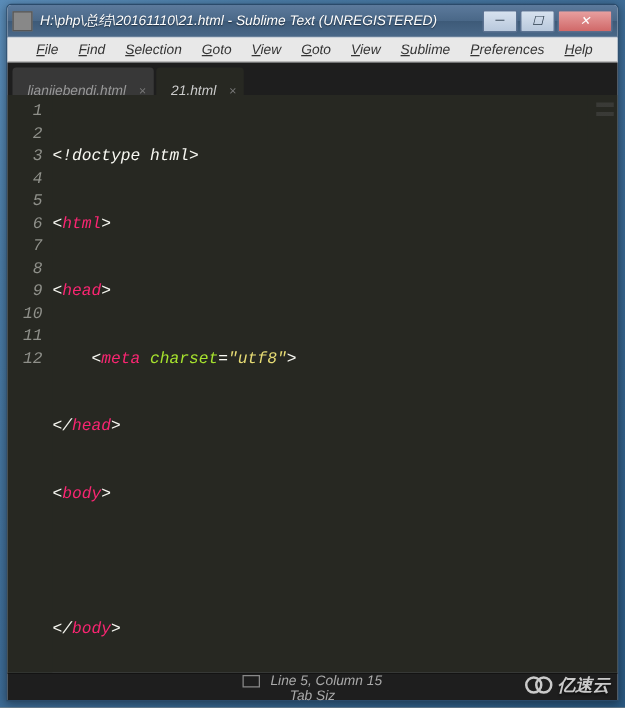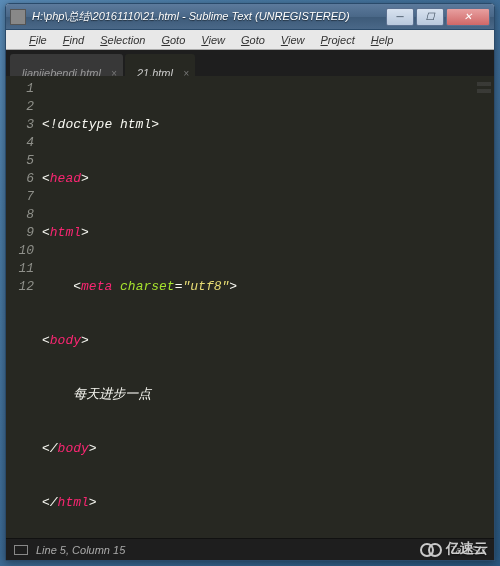--- a/index.html
+++ b/index.html
@@ -171,42 +171,44 @@
 .statusbar {
   height: 22px;
   background: #1e1e1e;
   color: #aaa;
   font-size: 11px;
   display: flex;
   align-items: center;
   padding: 0 8px;
   justify-content: space-between;
   border-top: 1px solid #111;
+  flex-direction: column;
 }
 .status-left { display: flex; align-items: center; gap: 8px; }
 .status-icon {
   width: 14px; height: 10px;
   border: 1px solid #888;
   display: inline-block;
 }
 
 
 .watermark {
   position: absolute;
   bottom: 8px;
   right: 12px;
   color: #ddd;
   font-size: 14px;
   font-weight: bold;
   display: flex;
-  align-items: center;
+  align-items: flex-start;
   gap: 4px;
   opacity: 0.9;
   text-shadow: 0 1px 2px rgba(0,0,0,0.6);
   pointer-events: none;
+  font-style: italic;
 }
 .wm-icon {
   width: 22px; height: 14px;
   position: relative;
 }
 .wm-icon::before, .wm-icon::after {
   content: "";
   position: absolute;
   width: 10px; height: 10px;
   border: 2px solid #ddd;
@@ -232,21 +234,22 @@
   </div>
 
   <div class="menubar">
     <span class="menu-item underline">File</span>
     <span class="menu-item underline">Find</span>
     <span class="menu-item underline">Selection</span>
     <span class="menu-item underline">Goto</span>
     <span class="menu-item underline">View</span>
     <span class="menu-item underline">Goto</span>
     <span class="menu-item underline">View</span>
-    <span class="menu-item underline">Project</span>
+    <span class="menu-item underline">Sublime</span>
+    <span class="menu-item underline">Preferences</span>
     <span class="menu-item underline">Help</span>
   </div>
 
   <div class="tabbar">
     <div class="tab">
       <span>lianjiebendi.html</span>
       <span class="tab-close">×</span>
     </div>
     <div class="tab active">
       <span>21.html</span>
@@ -264,25 +267,26 @@
       <div class="ln">6</div>
       <div class="ln">7</div>
       <div class="ln">8</div>
       <div class="ln">9</div>
       <div class="ln">10</div>
       <div class="ln">11</div>
       <div class="ln">12</div>
     </div>
     <div class="code">
       <div class="line"><span class="punc">&lt;!</span><span class="doctype">doctype html</span><span class="punc">&gt;</span></div>
+      <div class="line"><span class="punc">&lt;</span><span class="tag">html</span><span class="punc">&gt;</span></div>
       <div class="line"><span class="punc">&lt;</span><span class="tag">head</span><span class="punc">&gt;</span></div>
-      <div class="line"><span class="punc">&lt;</span><span class="tag">html</span><span class="punc">&gt;</span></div>
       <div class="line"><span>    </span><span class="punc">&lt;</span><span class="tag">meta</span><span> </span><span class="attr">charset</span><span class="punc">=</span><span class="str">"</span><span class="str">utf8</span><span class="str">"</span><span class="punc">&gt;</span></div>
+      <div class="line"><span class="punc">&lt;/</span><span class="tag">head</span><span class="punc">&gt;</span></div>
       <div class="line"><span class="punc">&lt;</span><span class="tag">body</span><span class="punc">&gt;</span></div>
-      <div class="line"><span>    </span><span class="txt">每天进步一点</span></div>
+      <div class="line"><span>    </span></div>
       <div class="line"><span class="punc">&lt;/</span><span class="tag">body</span><span class="punc">&gt;</span></div>
       <div class="line"><span class="punc">&lt;/</span><span class="tag">html</span><span class="punc">&gt;</span></div>
       <div class="line"></div>
       <div class="line"></div>
     </div>
     <div class="minimap">
       <div class="minimap-thumb"></div>
     </div>
   </div>
 

